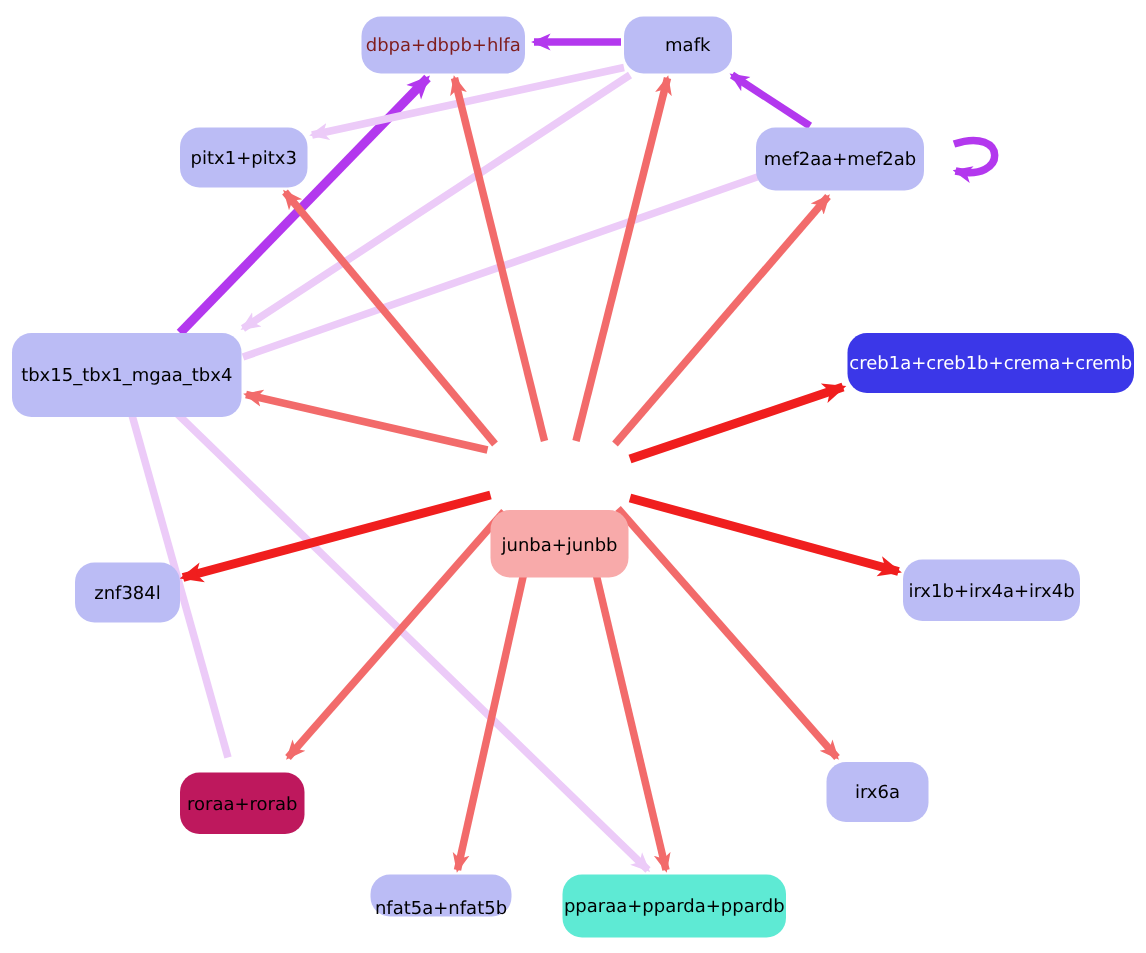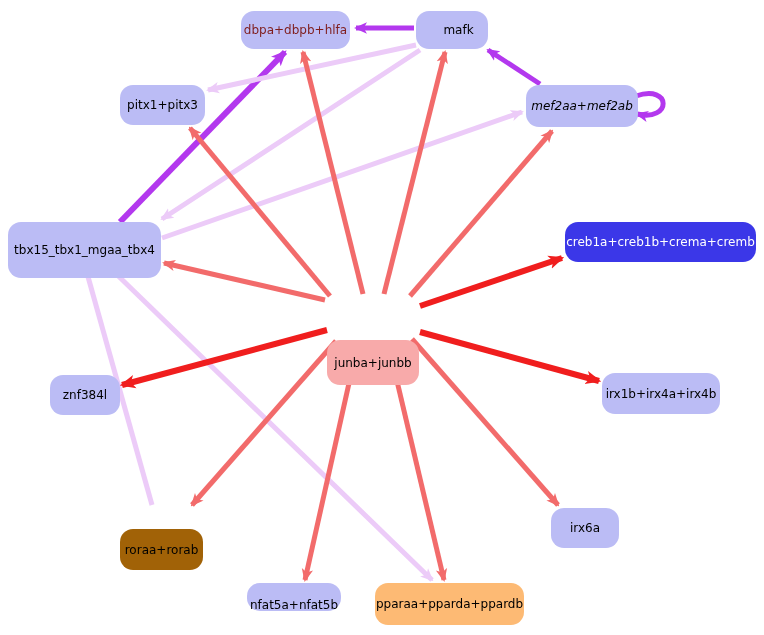--- a/index.html
+++ b/index.html
@@ -85,44 +85,44 @@
   <div id="node-layer">
       <div class="node" style="left: 241px; top: 11px; width: 109px; height: 38px; background: rgb(187, 188, 245); color: #7f1d1d;">
         <span>dbpa+dbpb+hlfa</span>
       </div>
       <div class="node" style="left: 416px; top: 11px; width: 72px; height: 38px; background: rgb(187, 188, 245); color: rgb(0, 0, 0); padding-left: 23px;">
         <span>mafk</span>
       </div>
       <div class="node" style="left: 120px; top: 85px; width: 85px; height: 40px; background: rgb(187, 188, 245); color: rgb(0, 0, 0);">
         <span>pitx1+pitx3</span>
       </div>
-      <div class="node" style="left: 526px; top: 85px; width: 112px; height: 42px; background: rgb(187, 188, 245); color: rgb(0, 0, 0); font-style: italic;">
+      <div class="node" style="left: 504px; top: 85px; width: 112px; height: 42px; background: rgb(187, 188, 245); color: rgb(0, 0, 0);">
         <span>mef2aa+mef2ab</span>
       </div>
       <div class="node" style="left: 8px; top: 222px; width: 153px; height: 56px; background: rgb(187, 188, 245); color: rgb(0, 0, 0);">
         <span>tbx15_tbx1_mgaa_tbx4</span>
       </div>
       <div class="node" style="left: 565px; top: 222px; width: 191px; height: 40px; background: rgb(59, 55, 232); color: rgb(255, 255, 255); align-items: center;">
         <span>creb1a+creb1b+crema+cremb</span>
       </div>
       <div class="node" style="left: 327px; top: 296px; width: 92px; height: 45px; background: rgb(248, 170, 170); color: rgb(0, 0, 0); margin-top: 44px;">
         <span>junba+junbb</span>
       </div>
       <div class="node" style="left: 50px; top: 375px; width: 70px; height: 40px; background: rgb(187, 188, 245); color: rgb(0, 0, 0);">
         <span>znf384l</span>
       </div>
       <div class="node" style="left: 602px; top: 373px; width: 118px; height: 41px; background: rgb(187, 188, 245); color: rgb(0, 0, 0);">
         <span>irx1b+irx4a+irx4b</span>
       </div>
-      <div class="node" style="left: 120px; top: 529px; width: 83px; height: 41px; background: #a16207; color: rgb(0, 0, 0);">
+      <div class="node" style="left: 120px; top: 515px; width: 83px; height: 41px; background: #be185d; color: rgb(0, 0, 0);">
         <span>roraa+rorab</span>
       </div>
       <div class="node" style="left: 551px; top: 508px; width: 68px; height: 40px; background: rgb(187, 188, 245); color: rgb(0, 0, 0);">
         <span>irx6a</span>
       </div>
       <div class="node" style="left: 247px; top: 583px; width: 94px; height: 28px; background: rgb(187, 188, 245); color: rgb(0, 0, 0); align-items: flex-end;">
         <span>nfat5a+nfat5b</span>
       </div>
-      <div class="node" style="left: 375px; top: 583px; width: 149px; height: 42px; background: #fdba74; color: rgb(0, 0, 0);">
+      <div class="node" style="left: 375px; top: 583px; width: 149px; height: 42px; background: #5eead4; color: rgb(0, 0, 0);">
         <span>pparaa+pparda+ppardb</span>
       </div>
     </div>
 </div>
 
 </body></html>

